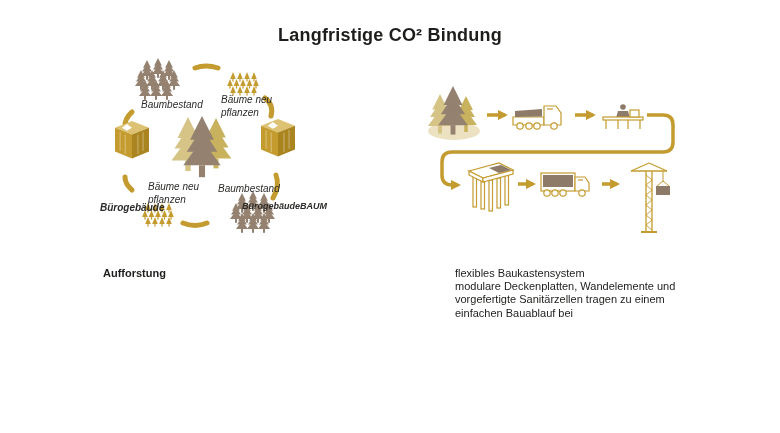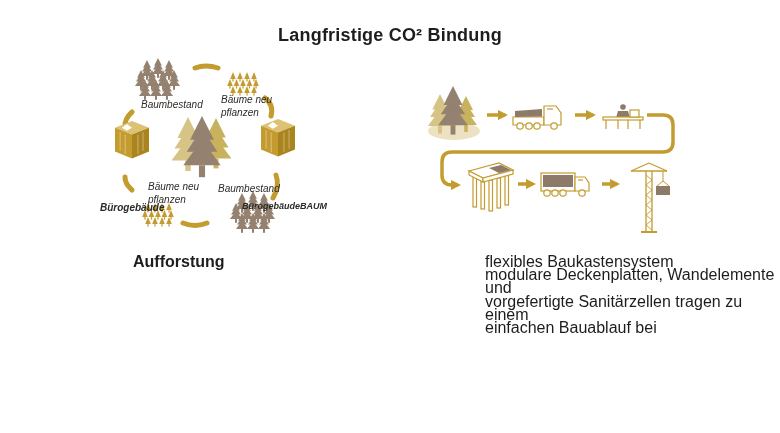--- a/index.html
+++ b/index.html
@@ -16,21 +16,21 @@
   .cycle-wrap { left:95px; top:53px; width:240px; height:195px; }
   .flow-wrap  { left:425px; top:85px; width:260px; height:155px; }
   .cycle-wrap svg, .flow-wrap svg { position:absolute; left:0; top:0; }
 
   .cyc-label {
     position:absolute; font-style:italic; font-size:10px; line-height:1.25;
     white-space:pre-line; color:#2b2b29;
   }
   .cyc-label.bld { font-weight:bold; text-align:center; line-height:1.1;margin-top:44px; }
 
-  .col { position:absolute; top:255px; font-size:16px; line-height:13.2px;margin-left:30px; }
+  .col { position:absolute; top:267px; font-size:11px; line-height:13.2px; }
   .col-left  { left:103px; width:252px; }
   .col-right { left:455px; width:292px; }
   .h  { font-weight:bold; }
   .b  { white-space:pre-line; }
   .em { white-space:pre-line; font-weight:bold; font-style:italic; }
   .block2 { margin-top:13px; }
 </style>
 </head>
 <body>
 

